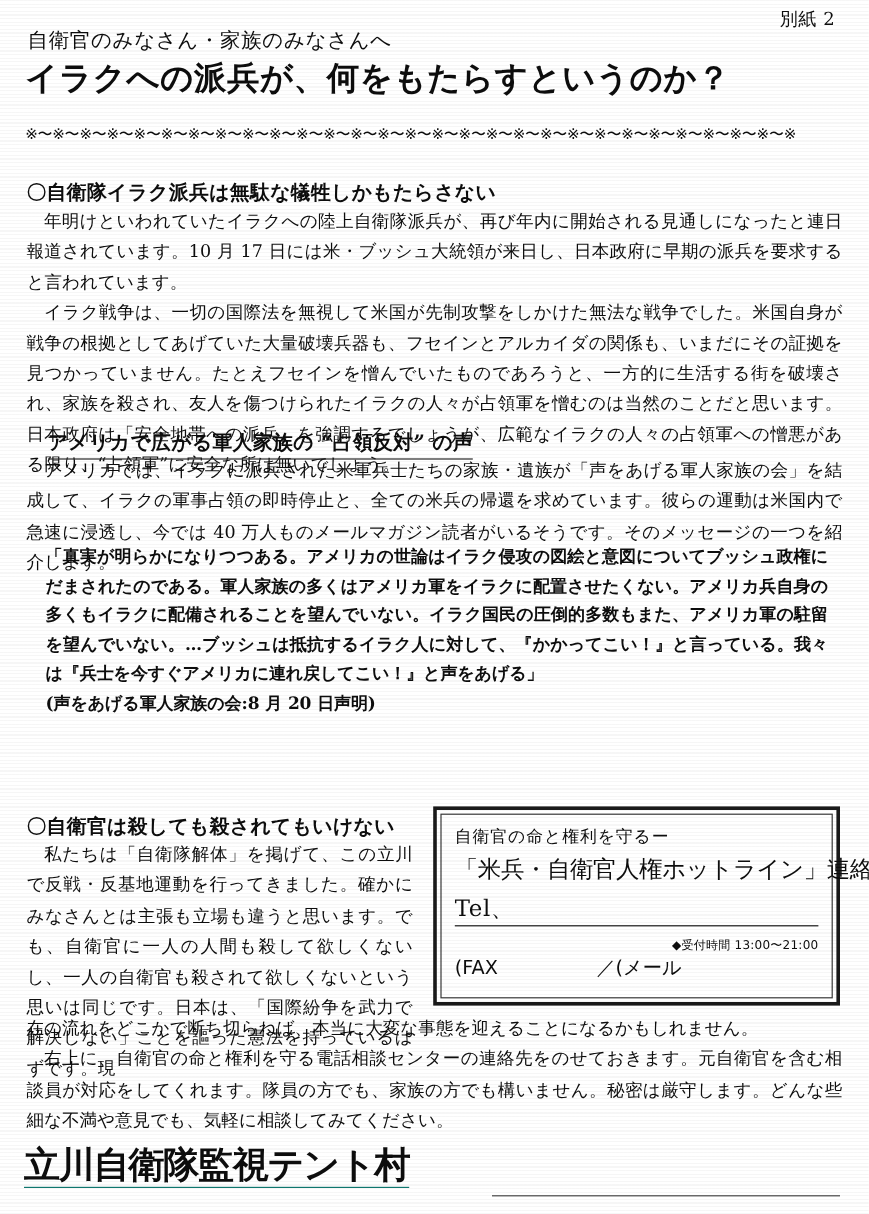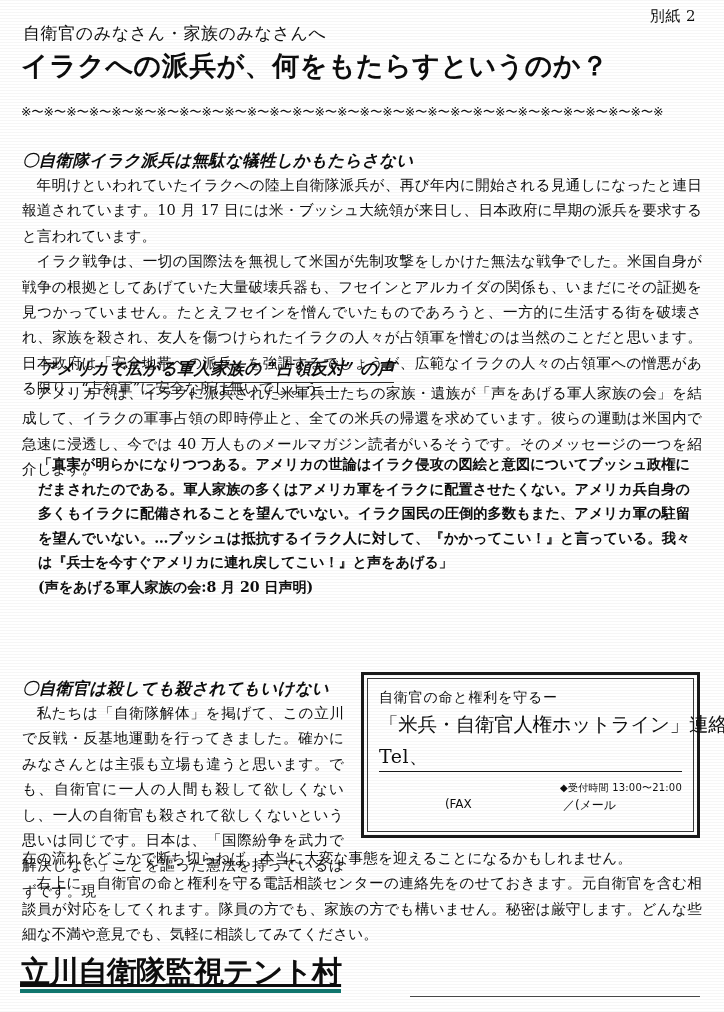--- a/index.html
+++ b/index.html
@@ -96,21 +96,20 @@
     margin: 0;
     text-indent: 1em;
   }
   .body-col p.noindent { text-indent: 0; }
 
   
   .sec-head {
     position: absolute;
     left: 22px;
     font-family: "DejaVu Serif", "Liberation Serif", serif;
-    font-style: italic;
     font-weight: 700;
     font-size: 16.5px;
     letter-spacing: 0.3px;
     white-space: nowrap;
   }
   .sec-head.indented { left: 40px; }
   .sec-head.ruled {
     border-bottom: 1px solid #2a2a2a;
     padding-bottom: 2px;
     display: inline-block;
@@ -193,42 +192,40 @@
   .cb-hours {
     font-family: "DejaVu Sans", "Liberation Sans", sans-serif;
     font-size: 10px;
     text-align: right;
     letter-spacing: 0.2px;
     margin: 9px 0 0 0;
     white-space: nowrap;
   }
   .cb-faxrow {
     font-family: "DejaVu Sans", "Liberation Sans", sans-serif;
-    font-size: 12px;
+    font-size: 16px;
     margin: 2px 0 0 0;
     display: flex;
     white-space: nowrap;
-    justify-content: center;
   }
   .cb-fax { width: 118px; }
 
   
   .footer-org {
     position: absolute;
     left: 20px;
     top: 956px;
     font-family: "DejaVu Sans", "Liberation Sans", sans-serif;
     font-weight: 700;
     font-size: 30px;
     letter-spacing: -1px;
     white-space: nowrap;
-    border-bottom: 4px solid #0f766e;
+    border-bottom: 1px solid #0f766e;
     padding-bottom: 1px;
     line-height: 1.08;
-    text-decoration: underline;
   }
   .footer-rule {
     position: absolute;
     left: 410px;
     top: 996px;
     width: 290px;
     height: 0;
     border-top: 1.4px solid #4a4a4a;
   }
 

